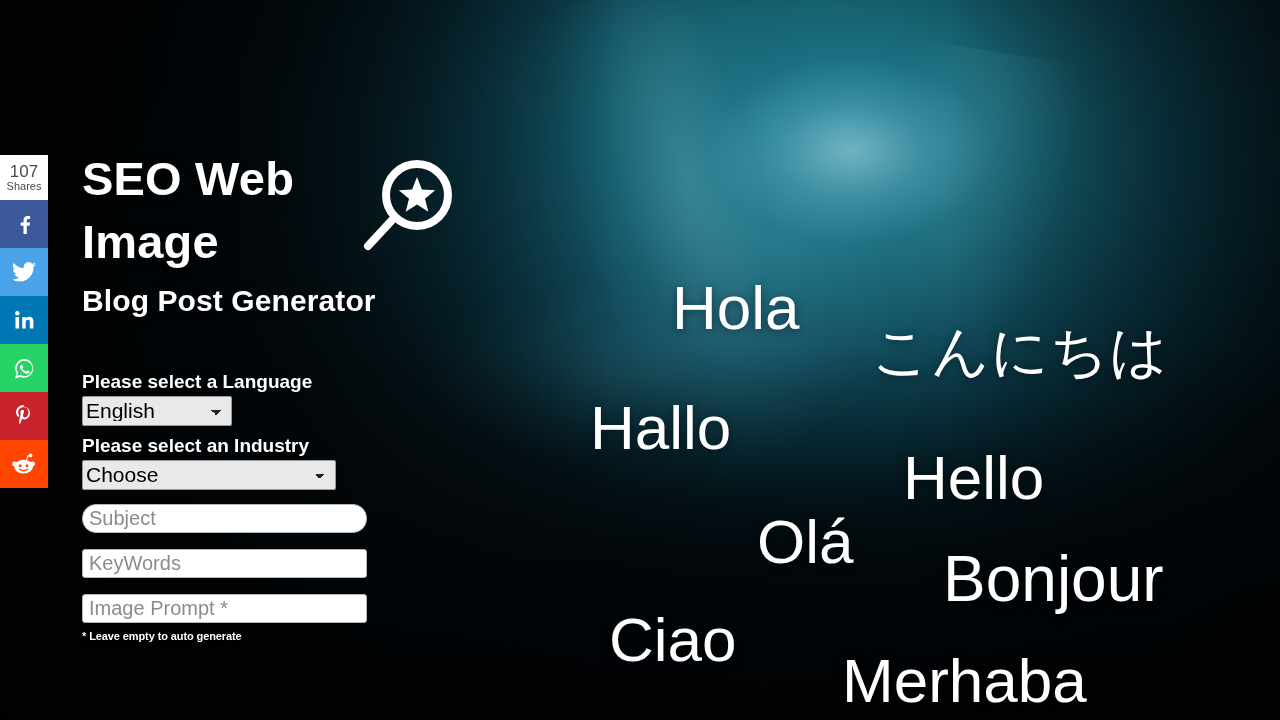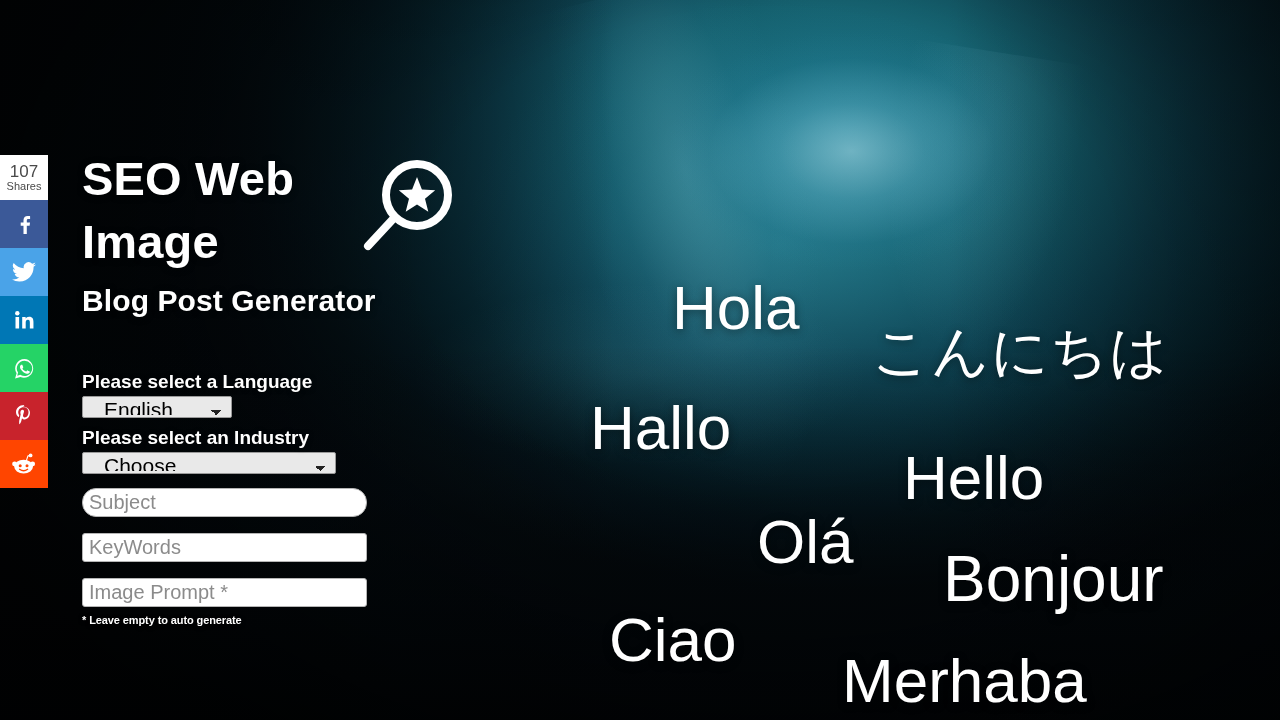--- a/index.html
+++ b/index.html
@@ -125,23 +125,23 @@
   }
 
   select.ctl {
     display: block;
     font-family: "Liberation Sans", sans-serif;
     font-size: 21px;
     color: #000000;
     background: #e9e9e9;
     border: 1px solid #9a9a9a;
     border-radius: 2px;
-    padding: 2px 26px 2px 21px;
+    padding: 2px 26px 2px 3px;
     margin-bottom: 9px;
-    height: 22px;
+    height: 30px;
     line-height: 1;
     appearance: none;
     -webkit-appearance: none;
     background-image:
       linear-gradient(45deg, transparent 50%, #222 50%),
       linear-gradient(135deg, #222 50%, transparent 50%);
     background-position:
       calc(100% - 15px) 13px,
       calc(100% - 10px) 13px;
     background-size: 5px 5px, 5px 5px;

